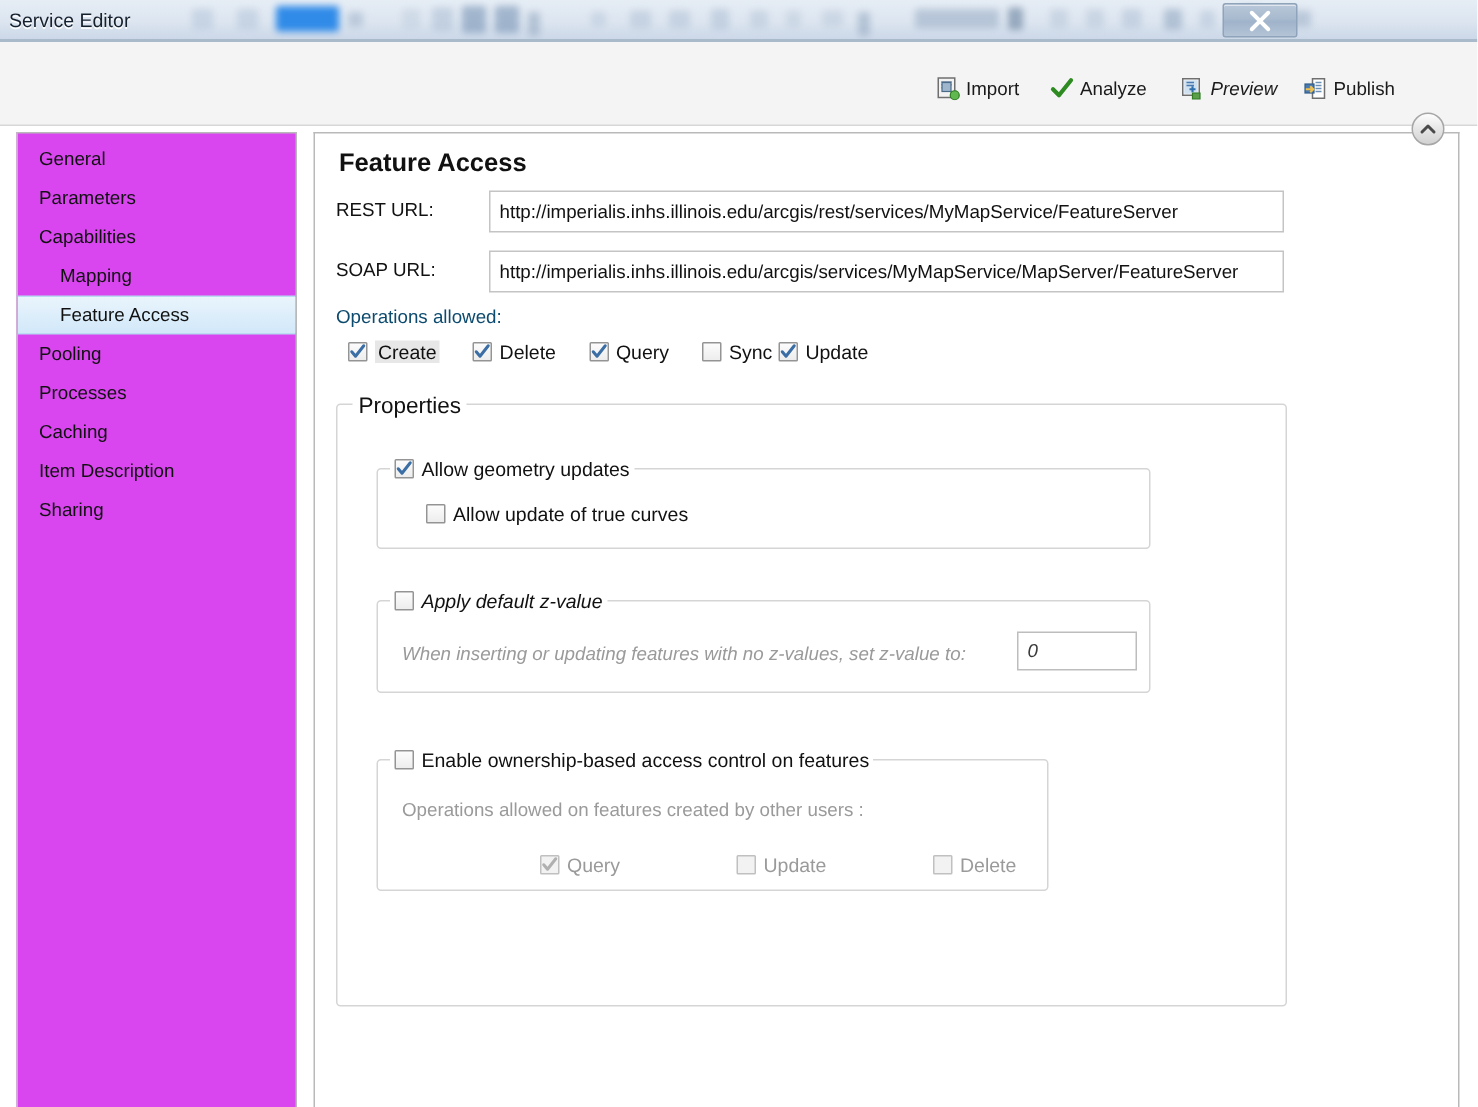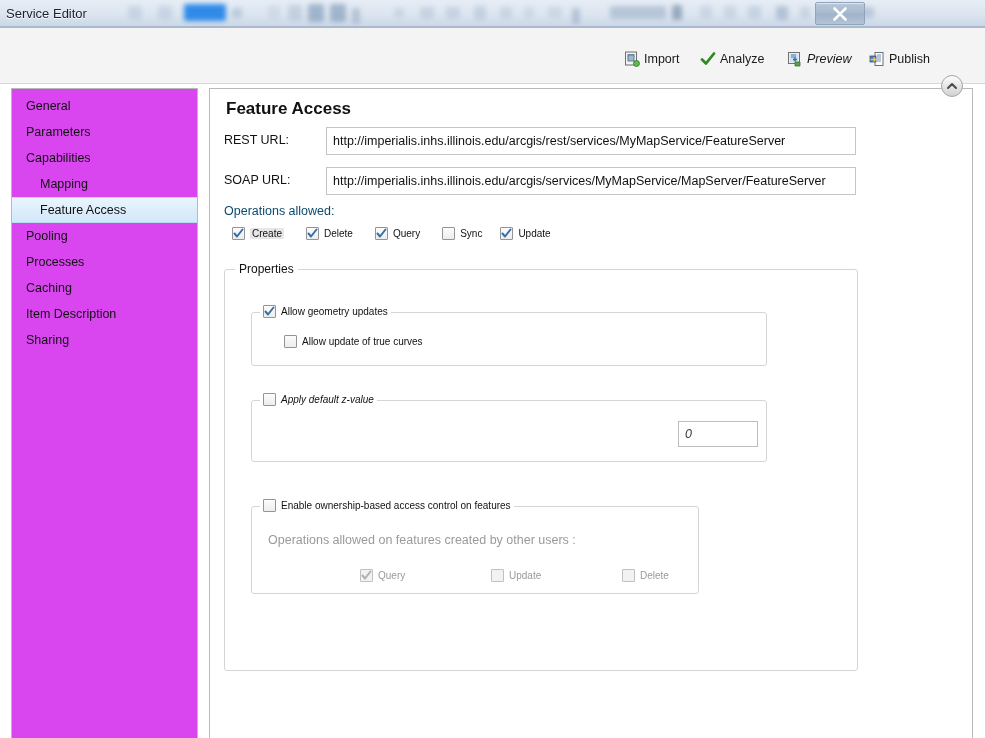--- a/index.html
+++ b/index.html
@@ -193,21 +193,21 @@
     position: absolute;
     font-size: 12.5px;
     color: #0c4a6e;
   }
 
   
   .cb {
     display: inline-flex;
     align-items: center;
     gap: 5px;
-    font-size: 10px;
+    font-size: 13px;
     color: #111;
     cursor: pointer;
     white-space: nowrap;
   }
   .cb .box {
     width: 13px; height: 13px;
     flex: 0 0 13px;
     background: linear-gradient(to bottom, #fcfcfc 0%, #ededed 100%);
     border: 1px solid #949494;
     position: relative;
@@ -229,21 +229,21 @@
     position: absolute;
     border: 1px solid #d5d5d5;
     border-radius: 3px;
     background: transparent;
   }
   .groupbox > .gb-title {
     position: absolute;
     top: -8px; left: 10px;
     background: #ffffff;
     padding: 0 4px;
-    font-size: 12px;
+    font-size: 15px;
     color: #111;
     white-space: nowrap;
   }
   .groupbox > .gb-title-cb {
     position: absolute;
     top: -8px; left: 8px;
     background: #ffffff;
     padding: 0 3px;
     white-space: nowrap;
   }
@@ -415,21 +415,21 @@
 
       <div class="cb" style="margin-right:22px;">
         <span class="box">
           <svg width="11" height="11" viewBox="0 0 11 11">
             <path d="M1.5 5.5 L4 8.5 L9.5 1.5" stroke="#3a6ea5" stroke-width="2" fill="none" stroke-linecap="round" stroke-linejoin="round"></path>
           </svg>
         </span>
         <span class="lbl">Query</span>
       </div>
 
-      <div class="cb" style="margin-right:18px;">
+      <div class="cb" style="margin-right:4px;">
         <span class="box"></span>
         <span class="lbl">Sync</span>
       </div>
 
       <div class="cb">
         <span class="box">
           <svg width="11" height="11" viewBox="0 0 11 11">
             <path d="M1.5 5.5 L4 8.5 L9.5 1.5" stroke="#3a6ea5" stroke-width="2" fill="none" stroke-linecap="round" stroke-linejoin="round"></path>
           </svg>
         </span>
@@ -459,20 +459,21 @@
         </div>
       </div>
 
       <div class="groupbox" style="left:26px; top:130px; width:516px; height:62px;font-style:italic;">
         <div class="gb-title-cb">
           <span class="cb">
             <span class="box"></span>
             <span class="lbl">Apply default z-value</span>
           </span>
         </div>
+        <div class="hint-text" style="left:16px; top:28px;">When inserting or updating features with no z-values, set z-value to:</div>
         <div class="num-input" style="left:426px; top:20px;">0</div>
       </div>
 
       <div class="groupbox" style="left:26px; top:236px; width:448px; height:88px;">
         <div class="gb-title-cb">
           <span class="cb">
             <span class="box"></span>
             <span class="lbl">Enable ownership-based access control on features</span>
           </span>
         </div>

